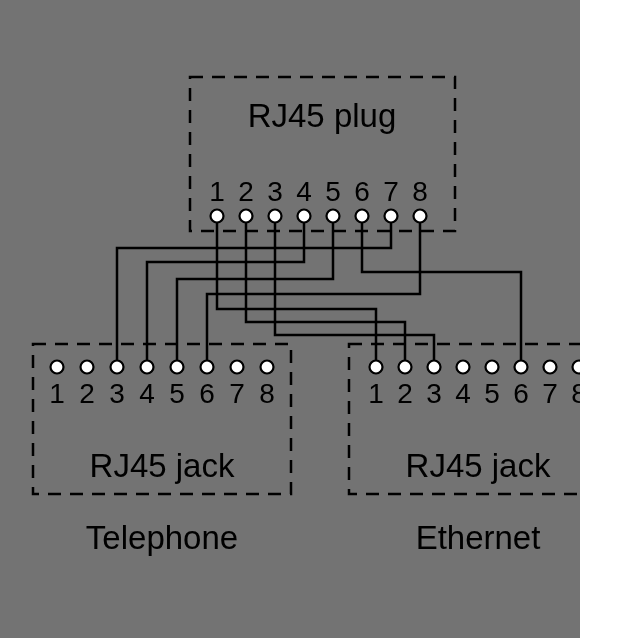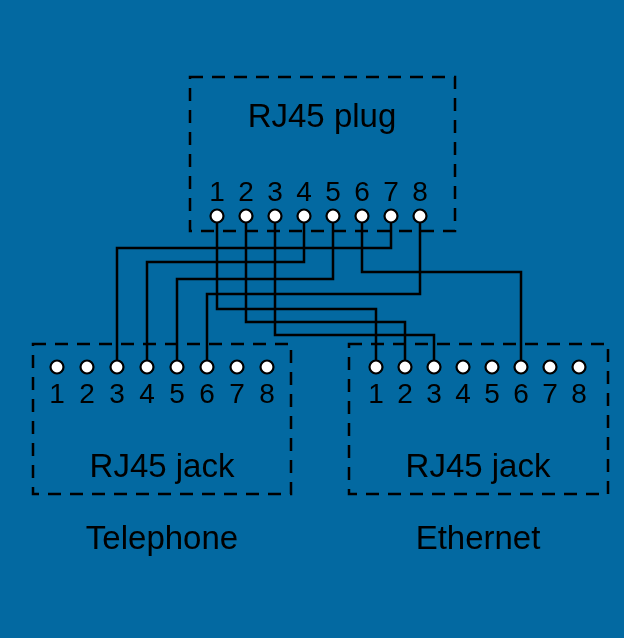--- a/index.html
+++ b/index.html
@@ -1,23 +1,23 @@
 <!DOCTYPE html>
 <html><head>
 <meta charset="utf-8">
 <style>
   html, body {
     margin: 0;
     padding: 0;
     background: #ffffff;
   }
   .stage {
-    width: 624px;
+    width: 580px;
     height: 638px;
-    background: #0369a1;
+    background: #737373;
     position: relative;
     overflow: hidden;
   }
   svg { display: block; }
   .box {
     fill: none;
     stroke: #000000;
     stroke-width: 2.5;
     stroke-dasharray: 13 9;
   }

